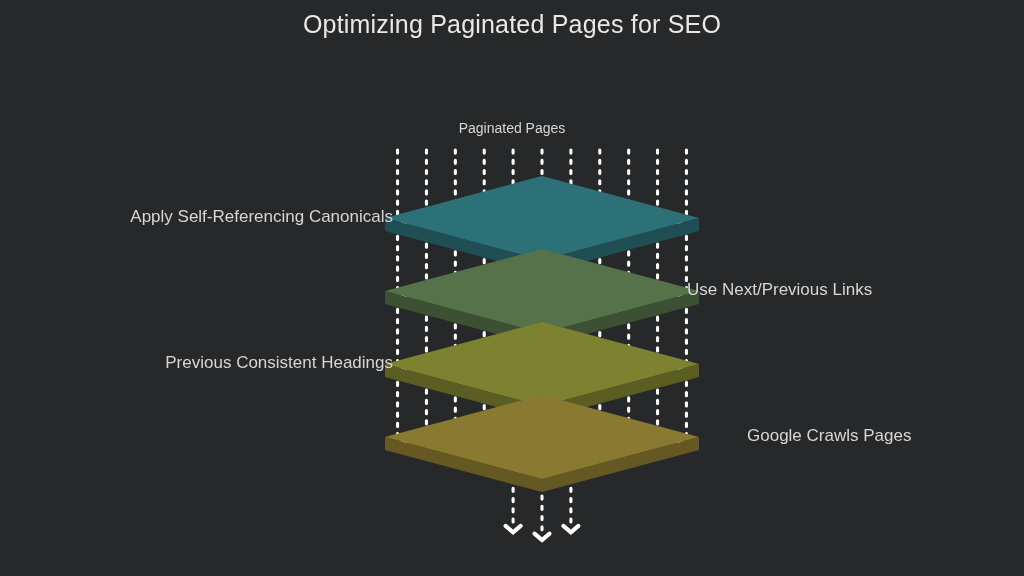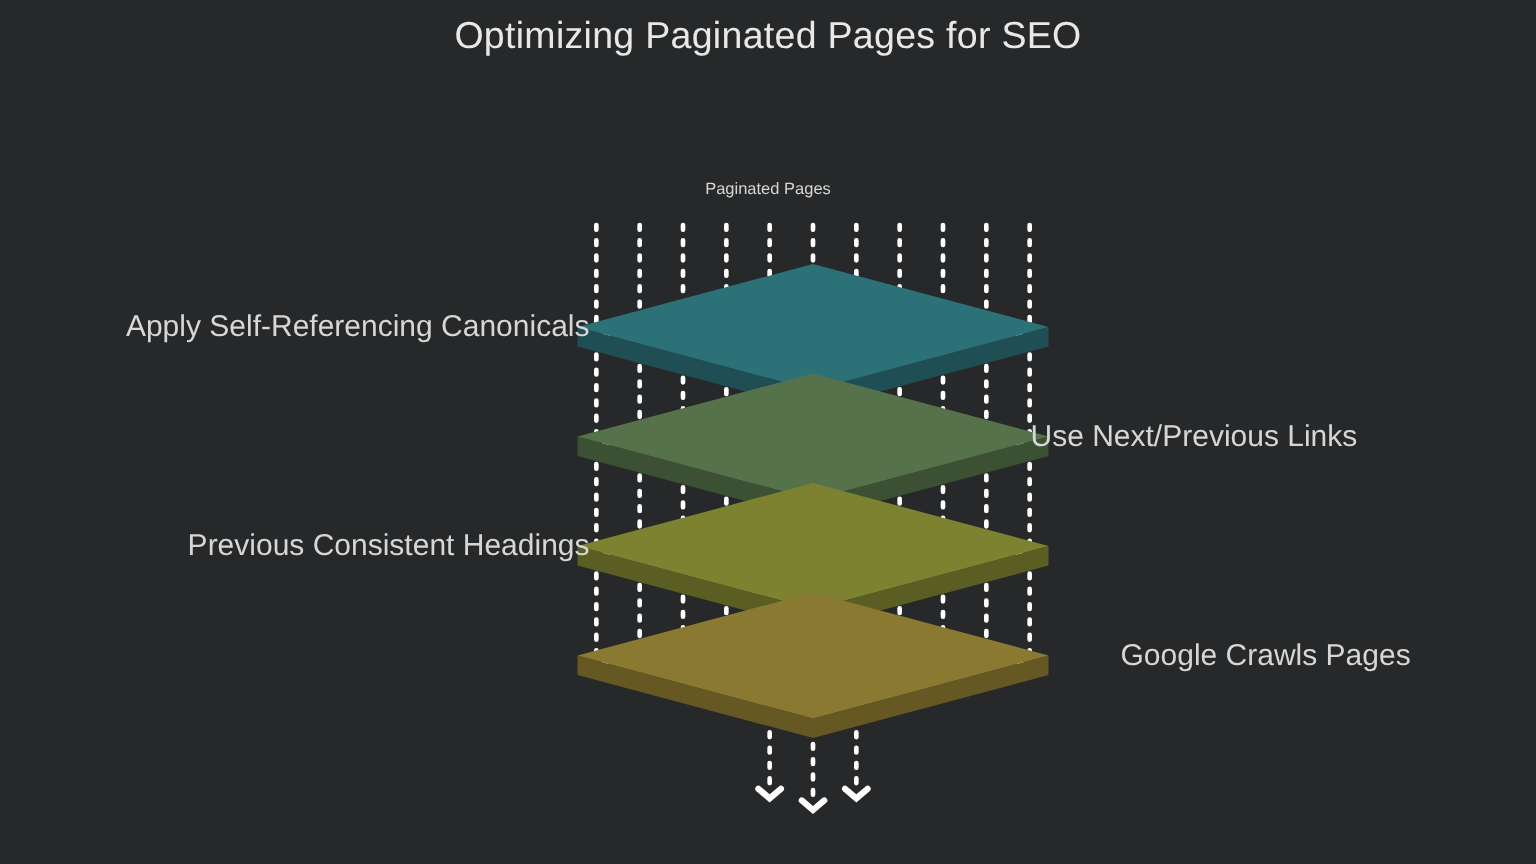--- a/index.html
+++ b/index.html
@@ -27,40 +27,40 @@
     text-align: center;
     color: #e8e8e8;
     font-size: 25px;
     font-weight: 400;
     letter-spacing: 0.2px;
     white-space: nowrap;
   }
   .edge-label {
     position: absolute;
     color: #d6d6d6;
-    font-size: 11px;
+    font-size: 14px;
     font-weight: 400;
     white-space: nowrap;
   }
   #top-label {
     left: 0;
     top: 120px;
     width: 1024px;
     text-align: center;
   }
   #bottom-label {
     left: 0;
     top: 545px;
     width: 1024px;
     text-align: center;
   }
   .layer-label {
     position: absolute;
     color: #d6d6d6;
-    font-size: 20px;
+    font-size: 17px;
     font-weight: 400;
     white-space: nowrap;
     z-index: 40;
   }
   .layer-label.left  { text-align: right;  }
   .layer-label.right { text-align: left;   }
 
   #svg-layers {
     position: absolute;
     left: 0;

